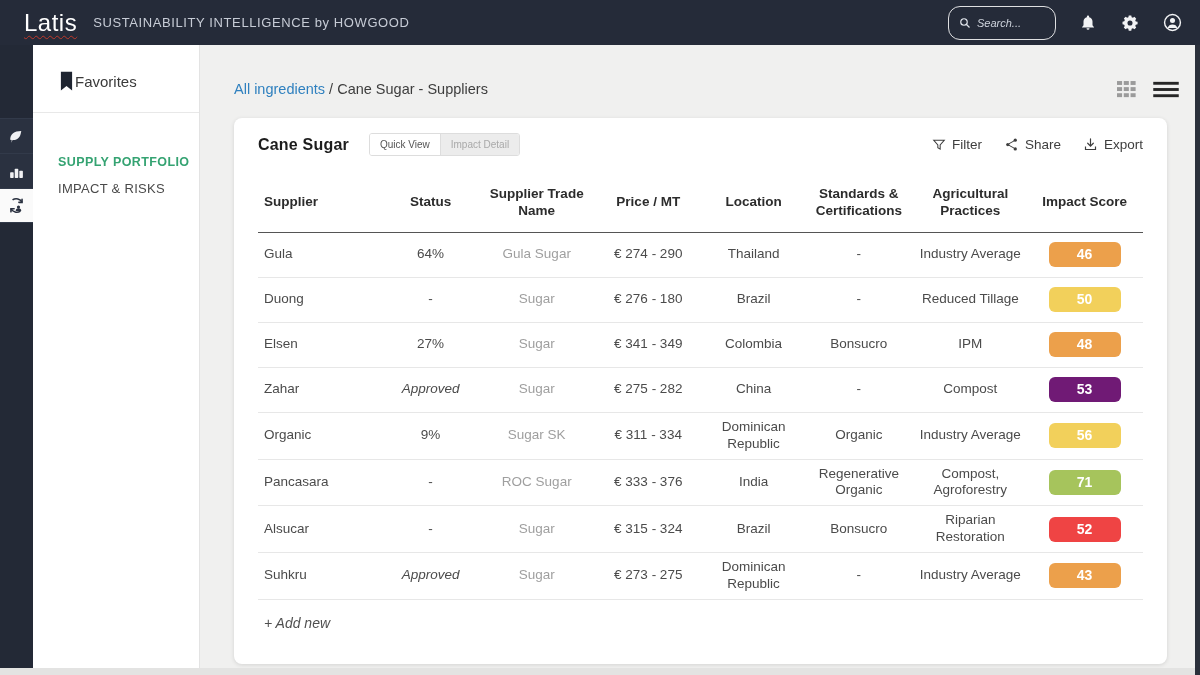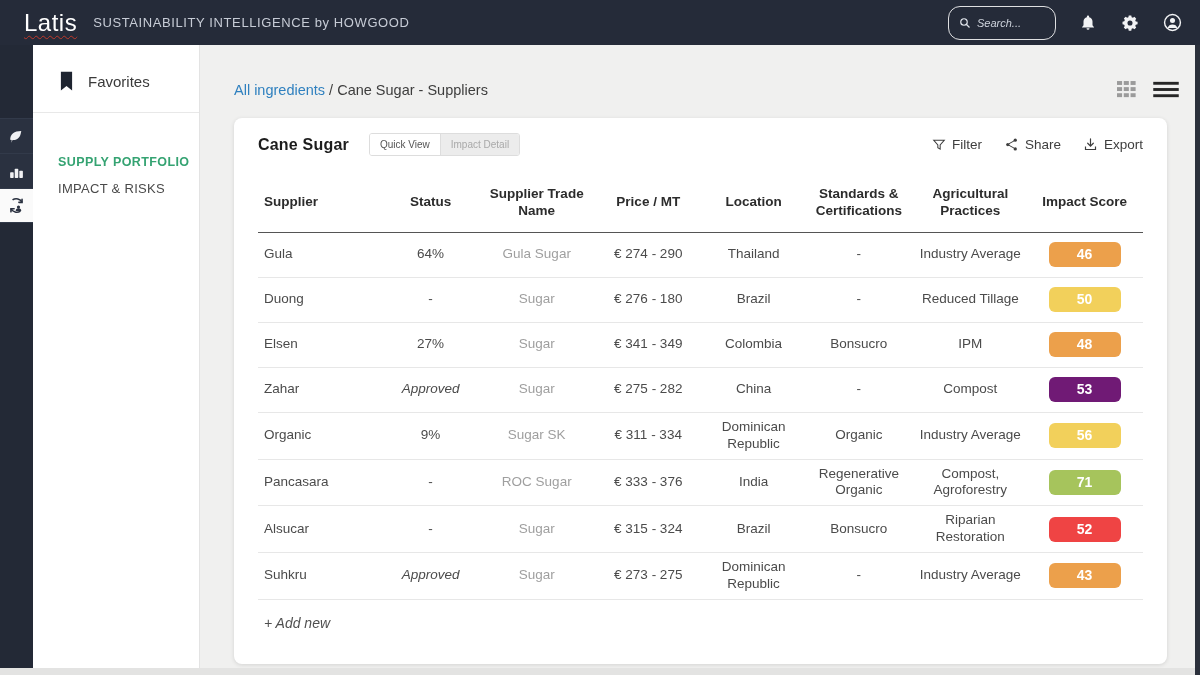--- a/index.html
+++ b/index.html
@@ -24,31 +24,31 @@
   .rail { position:absolute; left:0; top:45px; width:33px; height:623px; background:#232936; z-index:20; }
   .rail-items { margin-top:73px; }
   .rail-item { width:33px; height:35px; display:flex; align-items:center; justify-content:center;
     background:#2a3140; border-top:1px solid #323a4a; cursor:pointer; }
   .rail-item:last-child { border-bottom:1px solid #323a4a; }
   .rail-item.active { background:#fafafa; }
 
   
   .sidebar { position:absolute; left:33px; top:45px; width:167px; height:623px;
     background:#ffffff; border-right:1px solid #e3e3e3; z-index:10; }
-  .fav-row { display:flex; align-items:center; gap:13px; padding:26px 0 20px 25px;
+  .fav-row { display:flex; align-items:center; padding:26px 0 20px 25px;
     border-bottom:1px solid #e8e8e8; cursor:pointer; }
   .fav-label { font-size:15px; color:#3a3a3a; }
   .side-nav { padding:42px 0 0 25px; }
   .side-link { font-size:12.5px; font-weight:bold; letter-spacing:.4px; margin-bottom:12px; cursor:pointer; }
   .side-link.active { color:#35a372; }
   .side-link.inactive { color:#4a4a4a; font-weight:normal; font-size:13px; letter-spacing:.3px; }
 
   
   .main { position:absolute; left:200px; top:45px; width:995px; height:630px; }
-  .crumb-row { display:flex; align-items:center; padding:36px 16px 0 34px; }
+  .crumb-row { display:flex; align-items:flex-start; padding:36px 16px 0 34px; }
   .breadcrumb { font-size:14.5px; color:#3d3d3d; }
   .breadcrumb a { color:#2f80bf; text-decoration:none; cursor:pointer; }
   .view-toggles { margin-left:auto; display:flex; align-items:center; gap:14px; }
   .vt { cursor:pointer; display:flex; align-items:center; }
 
   
   .card { position:absolute; left:34px; top:73px; width:933px; height:546px;
     background:#fff; border-radius:8px; box-shadow:0 1px 4px rgba(0,0,0,.12); padding:15px 24px 0 24px; }
   .card-head { display:flex; align-items:center; }
   .card-title { font-size:16px; font-weight:bold; color:#1d1d1d; letter-spacing:.2px; margin-right:20px; }

